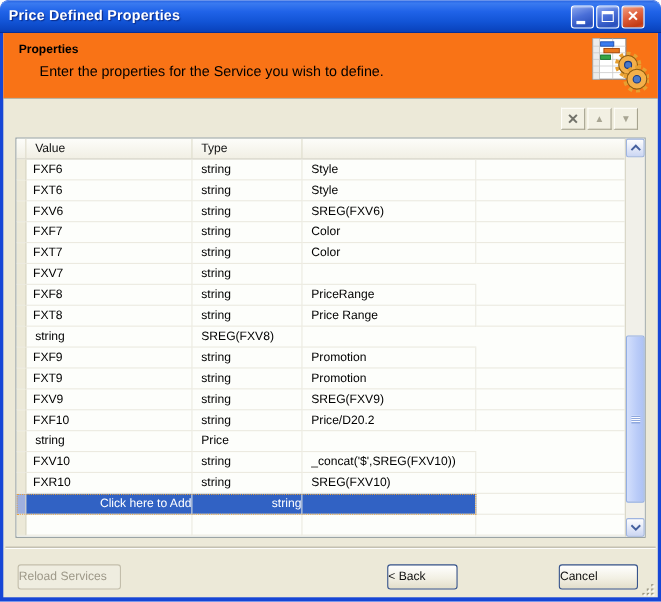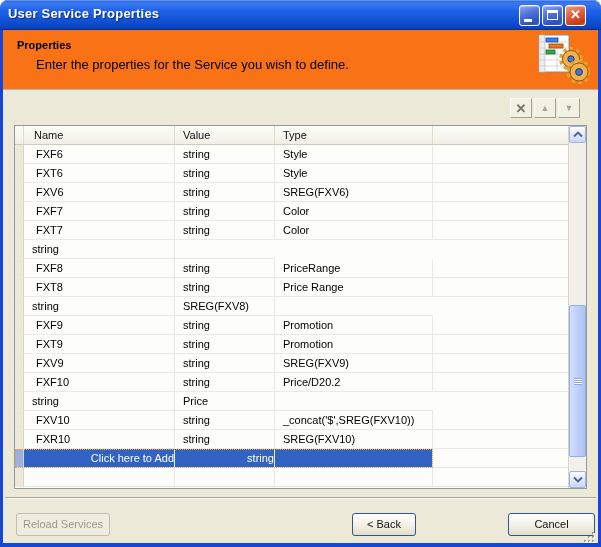--- a/index.html
+++ b/index.html
@@ -48,21 +48,21 @@
              background:linear-gradient(180deg,#FDFDFA,#F1EFE4);border-bottom:1px solid #CFCCBD;box-sizing:border-box;}
   .lv-header .hcell{font-size:11px;color:#111;line-height:18px;border-right:1px solid #DEDCCB;
                     white-space:nowrap;overflow:hidden;box-sizing:border-box;}
   .hcell.c-name{padding-left:10px;}
   .hcell.c-type,.hcell.c-value{padding-left:8px;}
   .hcell.c-extra{border-right:none;}
   .lv-row{display:grid;grid-template-columns:9px 151px 100px 158px 1fr;height:19px;box-sizing:border-box;}
   .lv-row .cell{font-size:11px;color:#000;line-height:18px;border-right:1px solid #ECEAE0;
                 border-bottom:1px solid #ECEAE0;white-space:nowrap;overflow:hidden;box-sizing:border-box;}
   .cell.c-margin{background:#ECE9D8;border-right:1px solid #D9D6C6;}
-  .cell.c-name{padding-left:12px;}
+  .cell.c-name{padding-left:6px;}
   .cell.c-type,.cell.c-value{padding-left:8px;}
   .cell.c-extra{border-right:none;}
   .add-row{position:relative;}
   .add-row .sel{background:var(--sel);color:#fff;text-align:right;}
   .add-row .sel-margin{background:var(--sel-margin);}
   .focus-outline{position:absolute;left:0;top:0;width:418px;height:19px;border:1px dotted #E8A33D;
                  box-sizing:border-box;pointer-events:none;}
   
   .lv-scroll{width:18px;position:relative;background:#F1F0E9;border-left:1px solid #D8D5C6;box-sizing:border-box;}
   .sb-btn{position:absolute;left:0;width:17px;height:17px;box-sizing:border-box;
@@ -71,36 +71,36 @@
   .sb-btn.up{top:0;}
   .sb-btn.down{bottom:0;}
   .sb-thumb{position:absolute;left:0;top:179px;width:17px;height:152px;box-sizing:border-box;
             background:linear-gradient(90deg,#D3DFFC,#BACCF8 60%,#AEC2F4);border:1px solid #93AEE3;border-radius:2px;
             display:flex;align-items:center;justify-content:center;}
   .thumb-grip{width:8px;height:7px;
               background:repeating-linear-gradient(180deg,#8FA8DE 0,#8FA8DE 1px,rgba(255,255,255,.9) 1px,rgba(255,255,255,.9) 2px);}
   
   .footer-sep{position:absolute;left:2px;top:467px;width:591px;height:2px;
               border-top:1px solid #A9A592;border-bottom:1px solid #FFFFFF;box-sizing:border-box;}
-  .btn{position:absolute;top:483px;height:23px;box-sizing:border-box;text-align:center;
+  .btn{position:absolute;top:483px;height:23px;box-sizing:border-box;
        background:linear-gradient(180deg,#FFFFFF,#F2F0E4 55%,#E2DECB);
        border:1px solid #36538C;border-radius:3px;font-size:11px;color:#111;line-height:20px;}
   .btn.reload{left:13px;width:94px;background:#EFEDE0;border:1px solid #C3BEAB;color:#9D9888;}
   .btn.back{left:349px;width:64px;}
   .btn.finish{left:425px;width:68px;box-shadow:inset 0 0 0 2px #A4C4F0;}
-  .btn.cancel{left:505px;width:87px;}
+  .btn.cancel{left:505px;width:72px;}
   .resize-grip{position:absolute;left:580px;top:500px;}
 </style>
 </head>
 <body>
 
 <div class="window">
 
   <div class="titlebar">
-    <div class="title-text">User Service Properties</div>
+    <div class="title-text">Price Defined Properties</div>
     <div class="win-controls">
       <div class="wc min"></div>
       <div class="wc max"></div>
       <div class="wc close">
           <span>✕</span>
         </div>
     </div>
   </div>
 
   <div class="client">
@@ -146,21 +146,20 @@
         </div>
       <div class="tb-btn down">
           <span>▼</span>
         </div>
     </div>
 
     <div class="listview">
       <div class="lv-content">
         <div class="lv-header">
           <div class="hcell c-margin"></div>
-          <div class="hcell c-name">Name</div>
           <div class="hcell c-value">Value</div>
           <div class="hcell c-type">Type</div>
           <div class="hcell c-extra"></div>
         </div>
         <div>
             <div class="lv-row">
               <div class="cell c-margin"></div>
               <div class="cell c-name">FXF6</div>
               <div class="cell c-type">string</div>
               <div class="cell c-value">Style</div>
@@ -189,20 +188,21 @@
             </div>
             <div class="lv-row">
               <div class="cell c-margin"></div>
               <div class="cell c-name">FXT7</div>
               <div class="cell c-type">string</div>
               <div class="cell c-value">Color</div>
               <div class="cell c-extra"></div>
             </div>
             <div class="lv-row">
               <div class="cell c-margin"></div>
+              <div class="cell c-name">FXV7</div>
               <div class="cell c-type">string</div>
               <div class="cell c-extra"></div>
             </div>
             <div class="lv-row">
               <div class="cell c-margin"></div>
               <div class="cell c-name">FXF8</div>
               <div class="cell c-type">string</div>
               <div class="cell c-value">PriceRange</div>
               <div class="cell c-extra"></div>
             </div>

